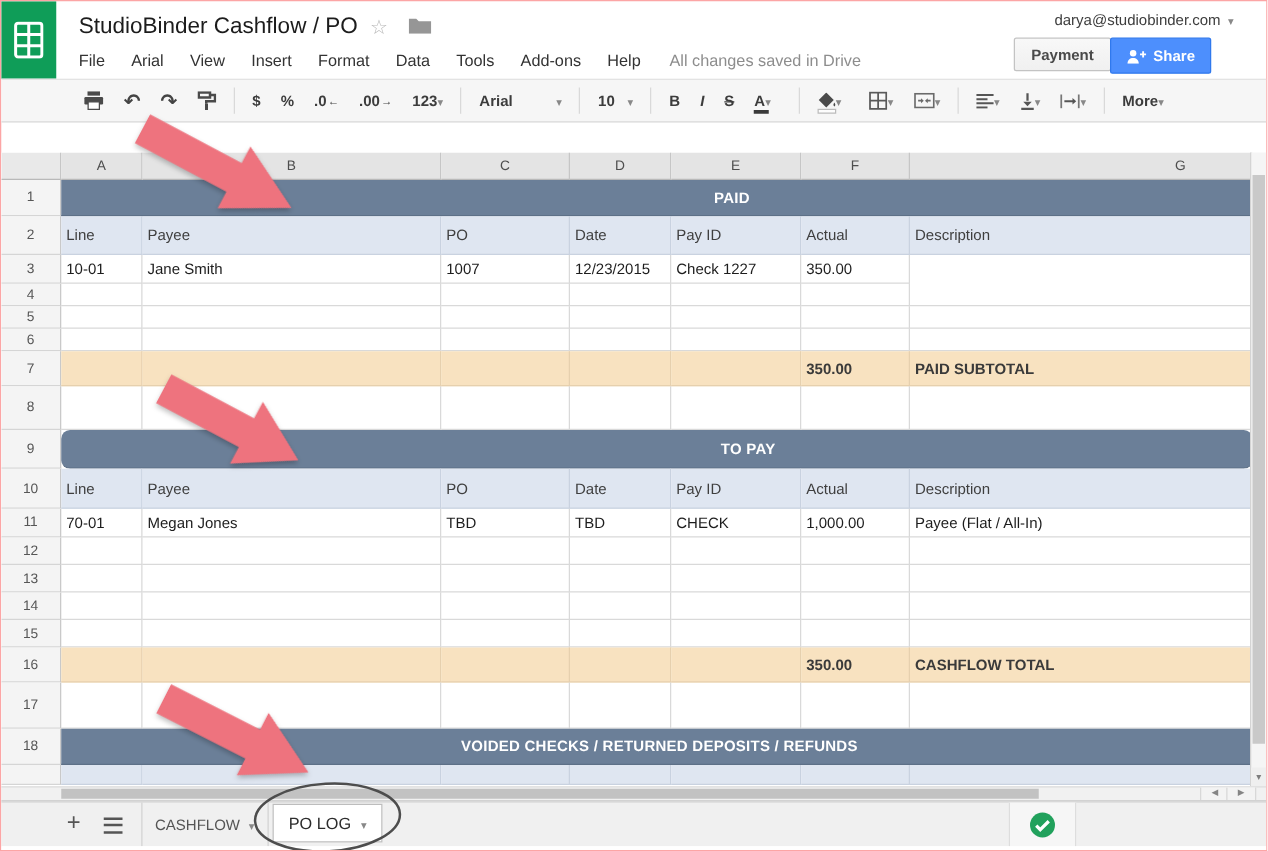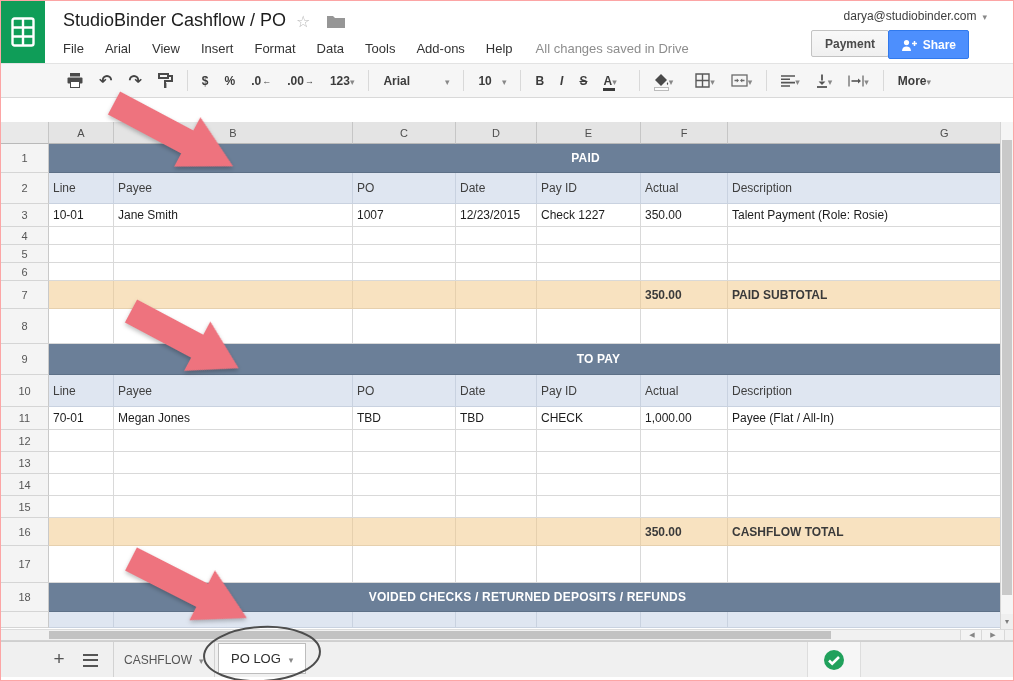--- a/index.html
+++ b/index.html
@@ -67,21 +67,21 @@
   .cell{border-right:1px solid #d9d9d9;border-bottom:1px solid #d9d9d9;box-sizing:border-box;
       display:flex;align-items:center;padding-left:4px;font-size:12px;color:#1d1d1d;
       overflow:hidden;white-space:nowrap;flex:none;}
   .t-section .cell{background:var(--section-header-bg,#6b7f98);color:#fff;font-weight:bold;
       justify-content:center;border-right:none;border-bottom:1px solid #5d7087;letter-spacing:.2px;}
   .t-colhead .cell{background:var(--column-header-row-bg,#dfe6f1);color:#3f3f3f;
       border-right:1px solid #c9d2e0;border-bottom:1px solid #c9d2e0;}
   .t-subtotal .cell{background:var(--subtotal-row-bg,#f8e2c0);font-weight:bold;color:#3a3a3a;
       border-right:1px solid #e6d0ae;border-bottom:1px solid #e6d0ae;}
   .rn-1 .cell{padding-left:120px;}
-  .rn-9 .cell{padding-left:146px;}
+  .rn-9 .cell{padding-left:146px;border-radius:7px;}
   
   #vscroll{position:absolute;right:0;top:121px;width:13px;height:507px;background:#f5f5f5;
       border-left:1px solid #d4d4d4;box-sizing:border-box;}
   #vscroll .thumb{position:absolute;left:1px;right:1px;top:18px;height:455px;background:#c9c9c9;}
   #vscroll .vdown{position:absolute;left:0;right:0;bottom:0;height:15px;text-align:center;
       font-size:8px;color:#7d7d7d;line-height:15px;background:#efefef;cursor:pointer;}
   #vscroll .vdown::after{content:"▾";}
   #hscroll{position:absolute;left:0;top:628px;width:100%;height:12px;background:#f1f1f1;
       border-top:1px solid #dcdcdc;border-bottom:1px solid #d2d2d2;box-sizing:border-box;}
   #hscroll .thumb{position:absolute;left:48px;top:1px;height:8px;width:782px;background:#c2c2c2;}
@@ -304,21 +304,20 @@
           <div class="cell" style="width: 274px;">Description</div>
         </div>
         <div class="grid-row t-data rn-3" style="height: 23px;">
           <div class="row-head">3</div>
           <div class="cell" style="width: 65px;">10-01</div>
           <div class="cell" style="width: 239px;">Jane Smith</div>
           <div class="cell" style="width: 103px;">1007</div>
           <div class="cell" style="width: 81px;">12/23/2015</div>
           <div class="cell" style="width: 104px;">Check 1227</div>
           <div class="cell" style="width: 87px;">350.00</div>
-          <div class="cell" style="width: 274px;">Talent Payment (Role: Rosie)</div>
         </div>
         <div class="grid-row t-data rn-4" style="height: 18px;">
           <div class="row-head">4</div>
           <div class="cell" style="width: 65px;"></div>
           <div class="cell" style="width: 239px;"></div>
           <div class="cell" style="width: 103px;"></div>
           <div class="cell" style="width: 81px;"></div>
           <div class="cell" style="width: 104px;"></div>
           <div class="cell" style="width: 87px;"></div>
           <div class="cell" style="width: 274px;"></div>

